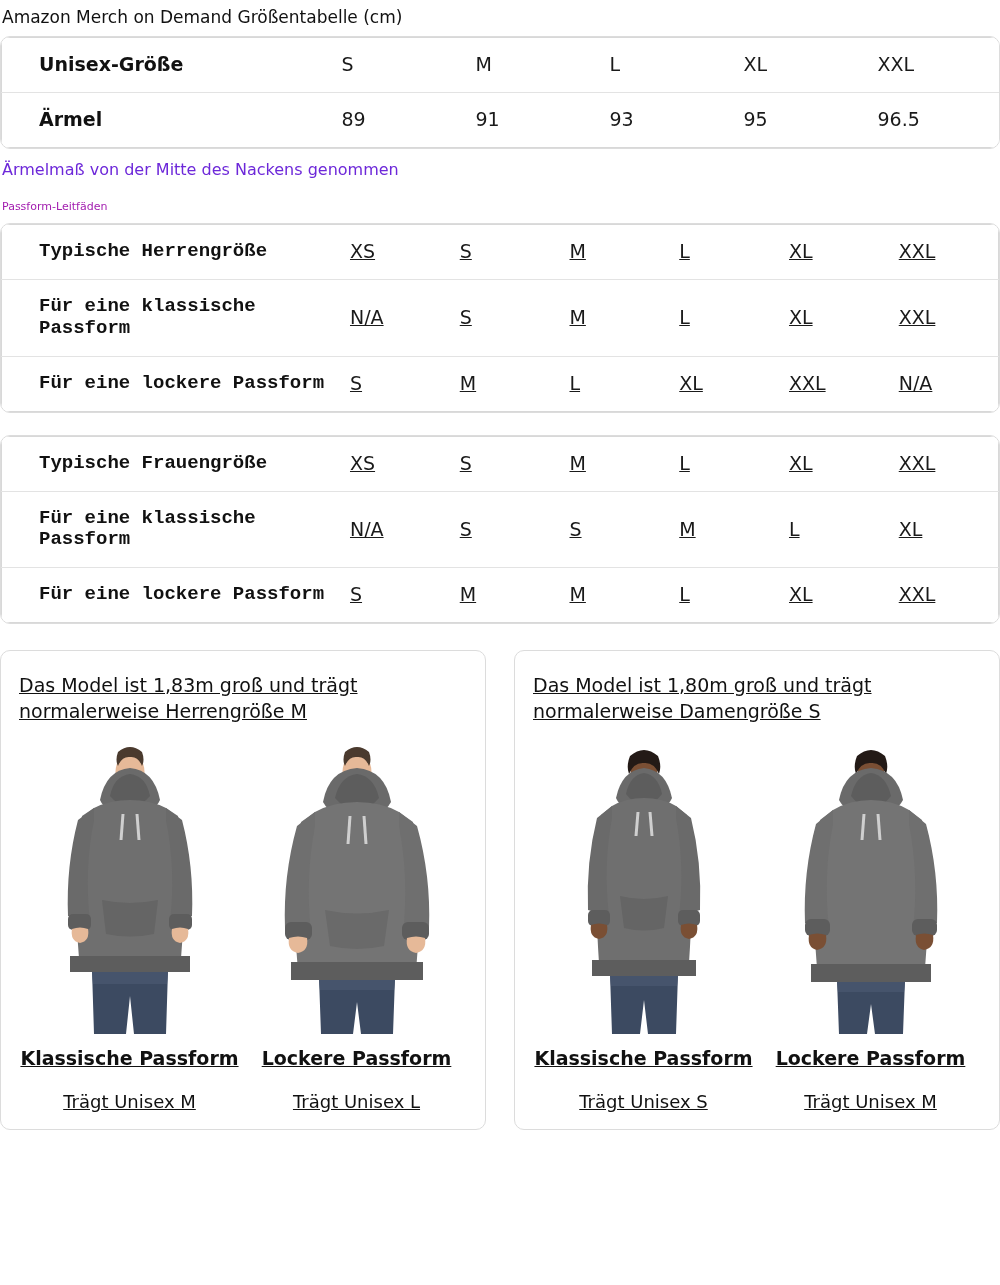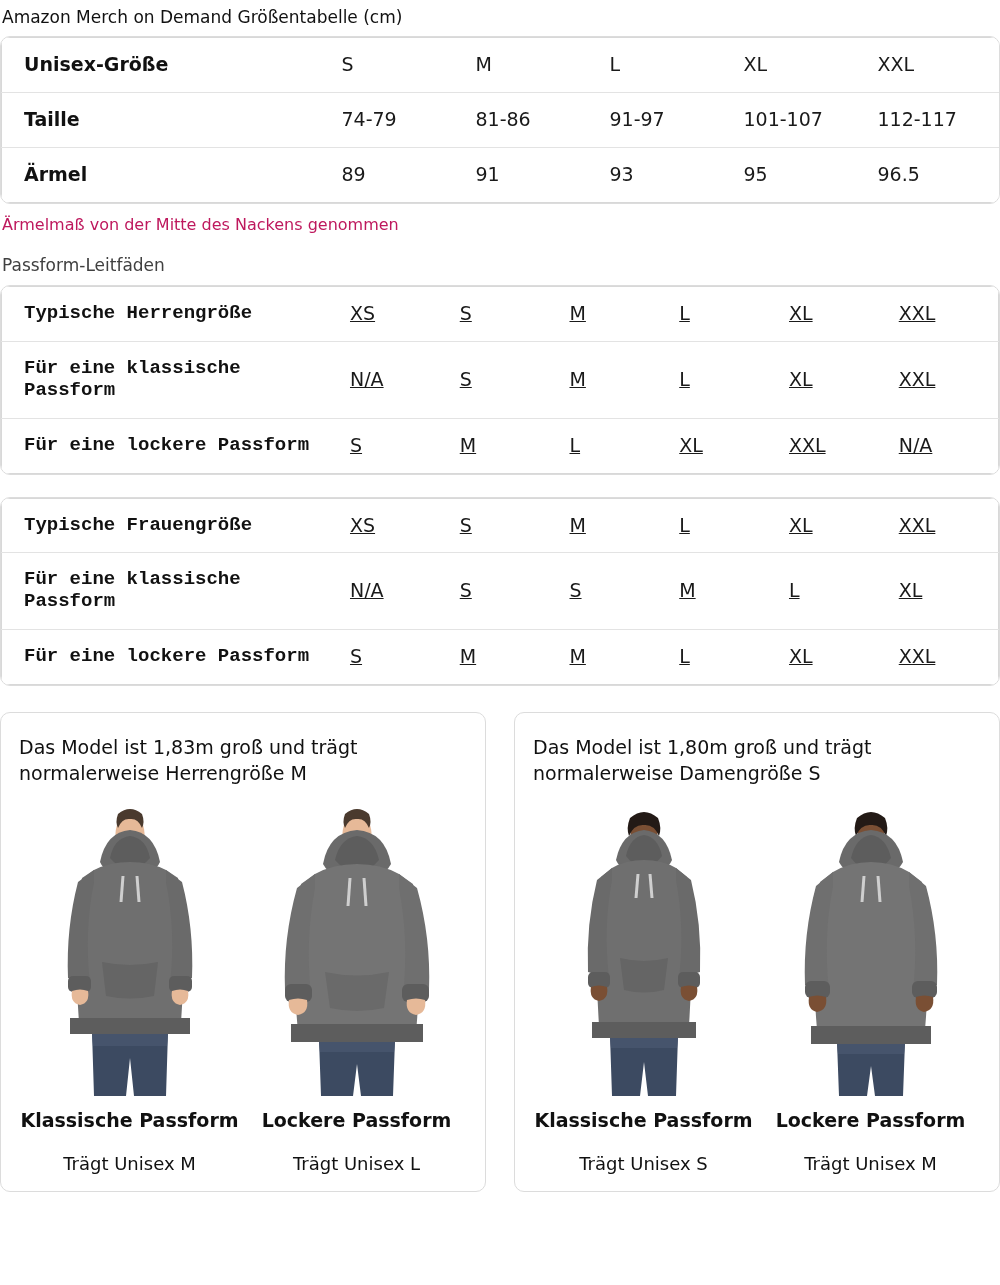--- a/index.html
+++ b/index.html
@@ -23,27 +23,27 @@
   }
 
   .caption {
     font-size: 17px;
     color: #111;
     padding: 6px 12px 8px 2px;
     line-height: 1.3;
   }
   .note {
     font-size: 16px;
-    color: #be185d;
+    color: #6d28d9;
     padding: 10px 0 6px 2px;
     line-height: 1.35;
   }
   .section-label {
-    font-size: 17px;
-    color: #404040;
+    font-size: 11px;
+    color: #a21caf;
     padding: 14px 0 10px 2px;
   }
 
   
   table.sz {
     width: 100%;
     border-collapse: collapse;
     border: 1px solid #d8d8d8;
     border-radius: 8px;
     background: #fff;
@@ -60,21 +60,21 @@
     padding: 16px 10px 16px 10px;
     font-size: 19px;
     color: #1a1a1a;
     vertical-align: middle;
     text-align: left;
     line-height: 1.15;
   }
   table.sz tr:last-child td { border-bottom: none; }
   table.sz td.rowhead {
     font-weight: bold;
-    padding-left: 22px;
+    padding-left: 37px;
     font-size: 19px;
     color: #111;
   }
   
   table.unisex td.rowhead { width: 330px; }
   table.unisex td.c { width: 134px; }
 
   
   table.fit td.rowhead { width: 330px; font-family: Liberation Mono, monospace; }
   table.fit td.c { width: 107px; text-decoration: underline; }
@@ -88,20 +88,21 @@
   }
   .card {
     flex: 1 1 0;
     border: 1px solid #dcdcdc;
     border-radius: 10px;
     background: #fff;
     padding: 22px 18px 16px 18px;
     min-height: 480px;
     display: flex;
     flex-direction: column;
+    text-decoration: underline;
   }
   .card-title {
     font-size: 19px;
     line-height: 1.35;
     color: #111;
     margin-bottom: 10px;
   }
   .figures {
     display: flex;
     justify-content: center;
@@ -145,28 +146,20 @@
   <div class="tablewrap">
     <table class="sz unisex">
       <tbody>
         <tr>
           <td class="rowhead">Unisex-Größe</td>
           <td class="c">S</td>
           <td class="c">M</td>
           <td class="c">L</td>
           <td class="c">XL</td>
           <td class="c">XXL</td>
-        </tr>
-        <tr>
-          <td class="rowhead">Taille</td>
-          <td class="c">74-79</td>
-          <td class="c">81-86</td>
-          <td class="c">91-97</td>
-          <td class="c">101-107</td>
-          <td class="c">112-117</td>
         </tr>
         <tr>
           <td class="rowhead">Ärmel</td>
           <td class="c">89</td>
           <td class="c">91</td>
           <td class="c">93</td>
           <td class="c">95</td>
           <td class="c">96.5</td>
         </tr>
       </tbody>

